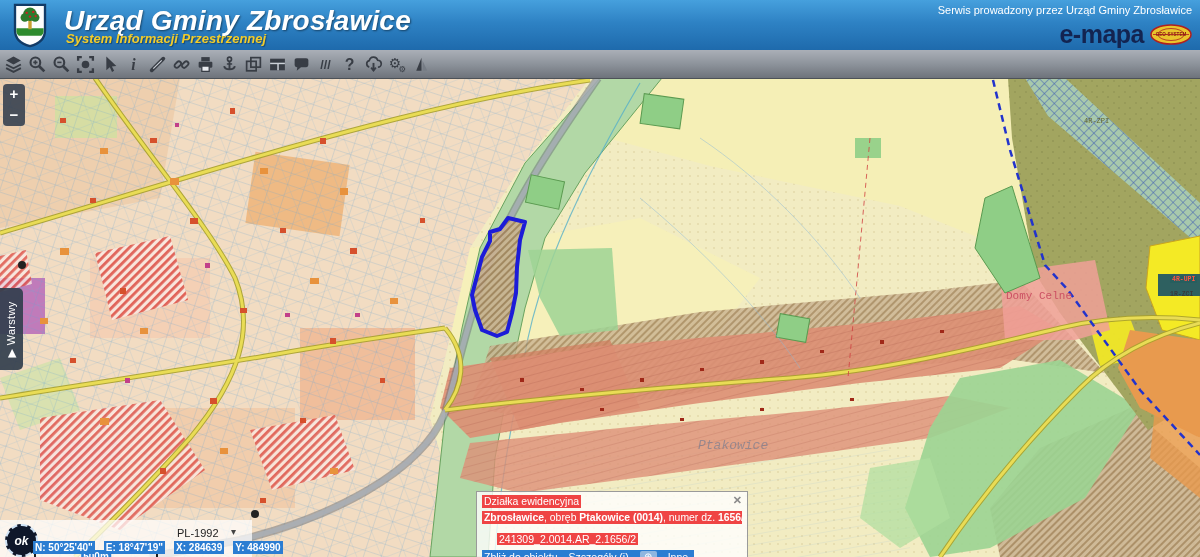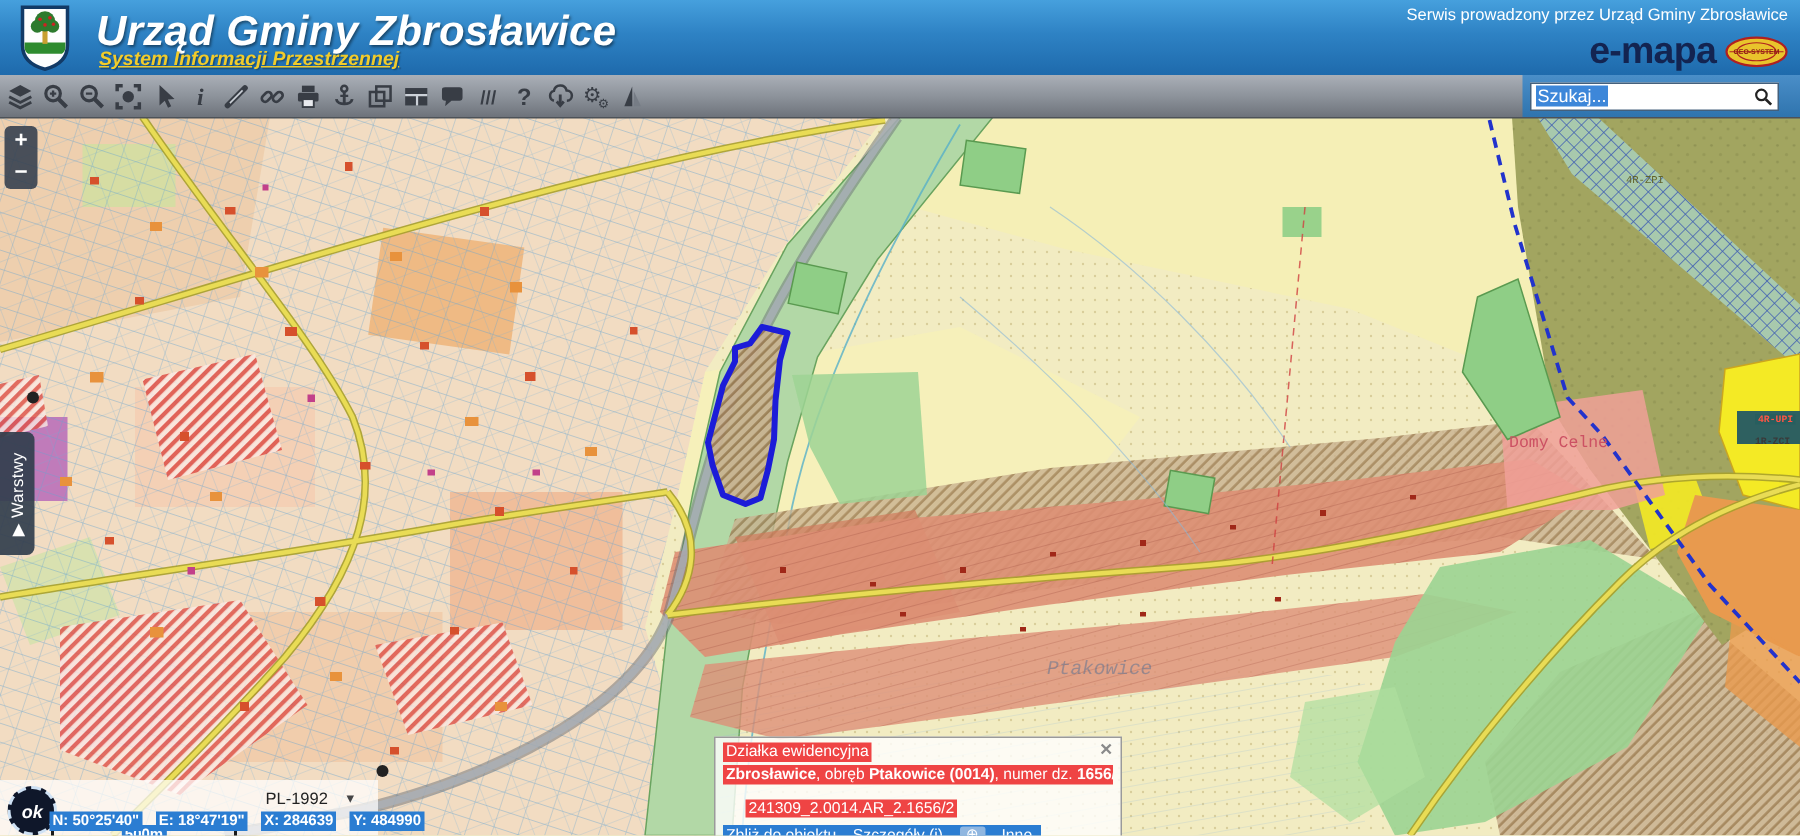--- a/index.html
+++ b/index.html
@@ -6,21 +6,21 @@
   body{width:1200px;height:557px;position:relative;overflow:hidden;
        font-family:"Liberation Sans",sans-serif;background:#e8e4c8;}
 
   
   .header{position:absolute;left:0;top:0;width:1200px;height:50px;
           background:linear-gradient(180deg,#46a0dd 0%,#2e82c4 45%,#1e6aac 100%);z-index:30;}
   .crest{position:absolute;left:10px;top:3px;width:40px;height:45px;}
   .title{position:absolute;left:64px;top:5px;font-size:28px;font-weight:bold;font-style:italic;
          color:#fff;text-shadow:1px 1px 2px rgba(0,0,0,.45);letter-spacing:.2px;}
   .subtitle{position:absolute;left:66px;top:31px;font-size:13px;font-weight:bold;font-style:italic;
-            color:#f2cc2a;text-shadow:1px 1px 1px rgba(0,0,0,.35);text-decoration:underline;}
+            color:#f2cc2a;text-shadow:1px 1px 1px rgba(0,0,0,.35);}
   .service-note{position:absolute;right:8px;top:4px;font-size:11px;color:#fff;}
   .brand-row{position:absolute;right:8px;top:20px;display:flex;align-items:center;gap:6px;}
   .brand{font-size:25px;font-weight:bold;color:#132451;letter-spacing:-.5px;}
   .geo-badge{width:42px;height:21px;}
 
   
   .toolbar{position:absolute;left:0;top:50px;width:1200px;height:28px;
            background:linear-gradient(180deg,#aaafb7 0%,#8d939b 50%,#6e737b 100%);
            border-bottom:1px solid #4d5258;z-index:30;display:flex;align-items:center;}
   .tb-icons{display:flex;align-items:center;gap:3px;padding-left:3px;}
@@ -219,29 +219,20 @@
           <text x="13.5" y="16" text-anchor="middle" font-size="8" fill="#383d45">⚙</text>
         </svg>
       </span>
       <span class="tb-icon">
         <svg viewBox="0 0 18 18">
           <polygon points="4,15 9,2.5 9,15" fill="#383d45"></polygon>
           <polygon points="10,5.5 14.5,15 10,15" fill="#767c85"></polygon>
         </svg>
       </span>
     </div>
-  <div class="search-zone">
-    <div class="search-box">
-      <span class="sel">Szukaj...</span>
-      <svg viewBox="0 0 16 16">
-        <circle cx="6.5" cy="6.5" r="4.3" fill="none" stroke="#222" stroke-width="1.8"></circle>
-        <line x1="10" y1="10" x2="14.5" y2="14.5" stroke="#222" stroke-width="2.2"></line>
-      </svg>
-    </div>
-  </div>
 </div>
 
 <div class="map-wrap">
 <svg width="1200" height="479" viewBox="0 0 1200 479">
   <defs>
     <pattern id="pRedHatch" width="6" height="6" patternUnits="userSpaceOnUse" patternTransform="rotate(45)">
       <rect width="6" height="6" fill="#fbe9e2"></rect>
           <rect width="2.8" height="6" fill="#de5048"></rect>
     </pattern>
     <pattern id="pBrownHatch" width="5" height="5" patternUnits="userSpaceOnUse" patternTransform="rotate(45)">

